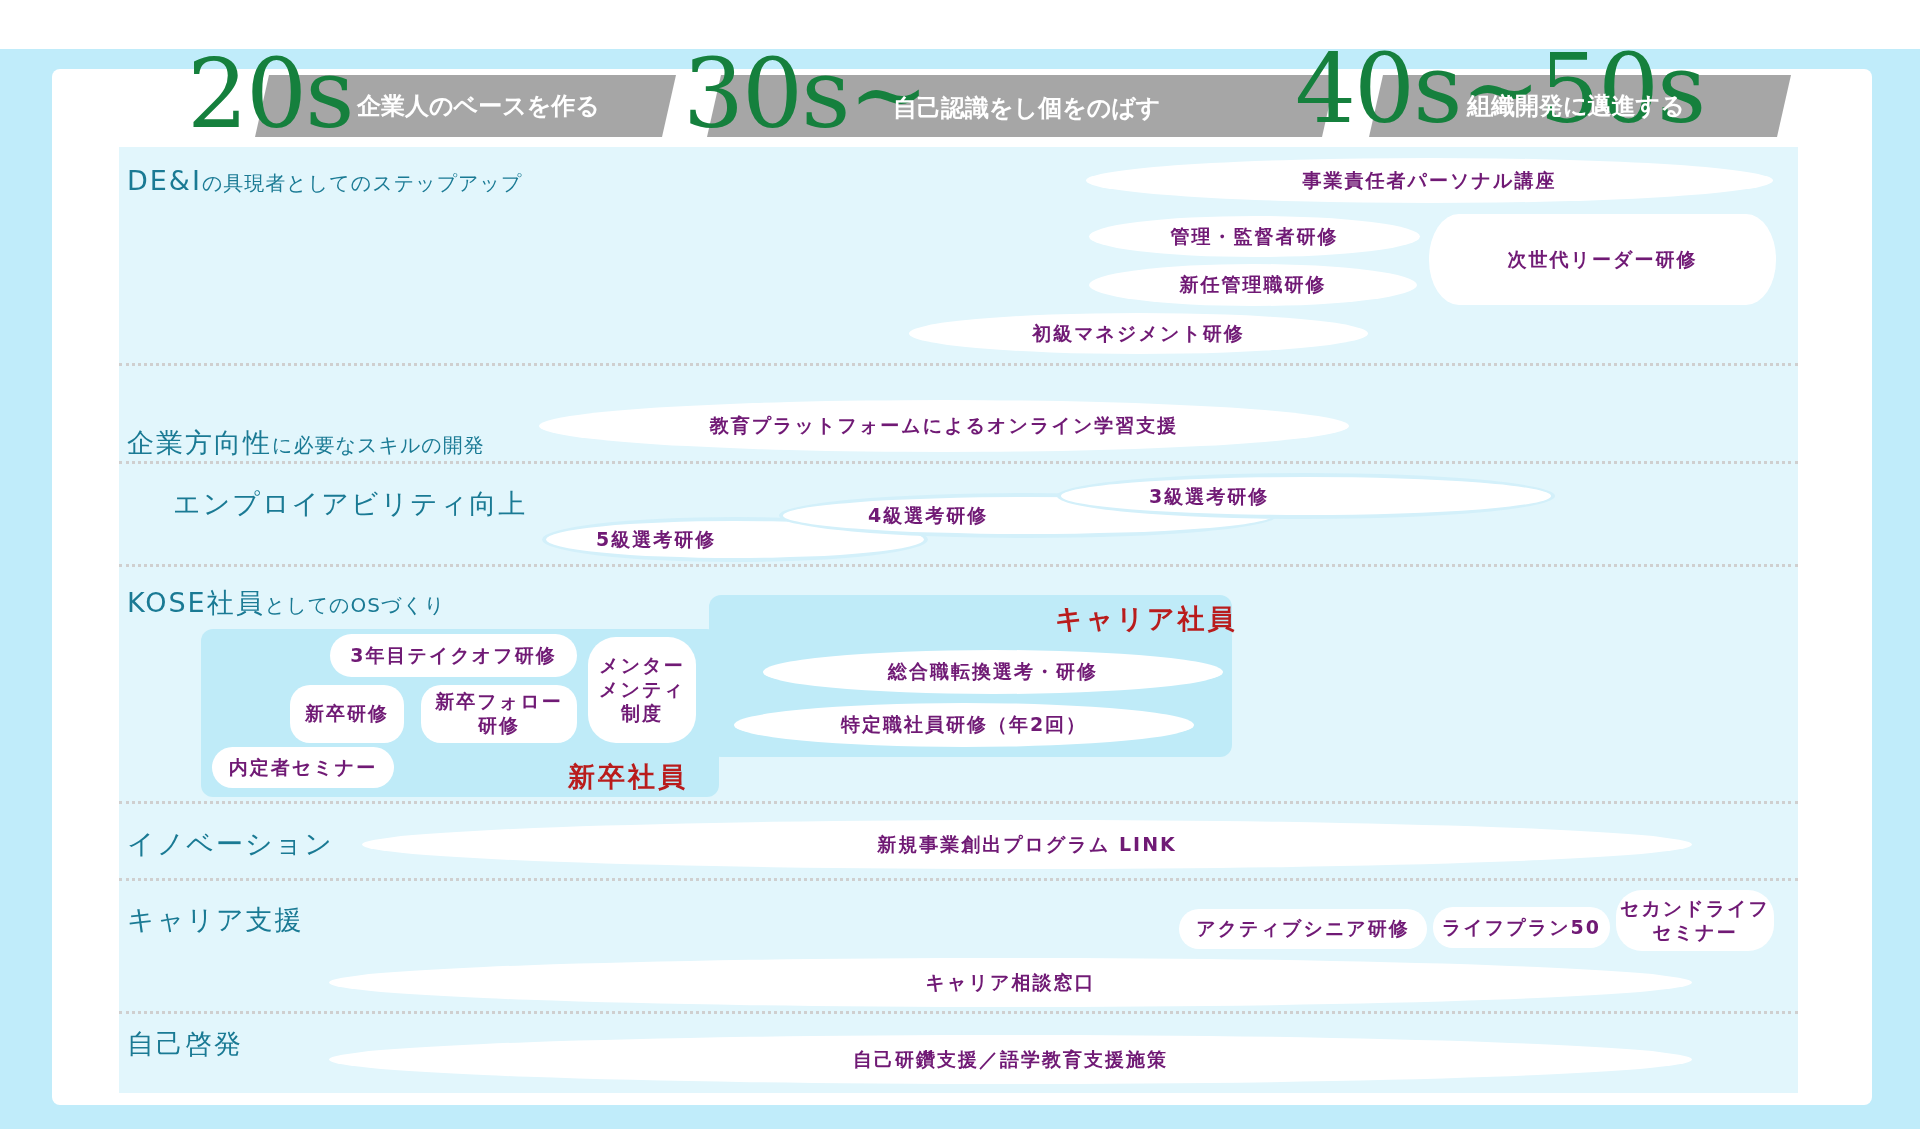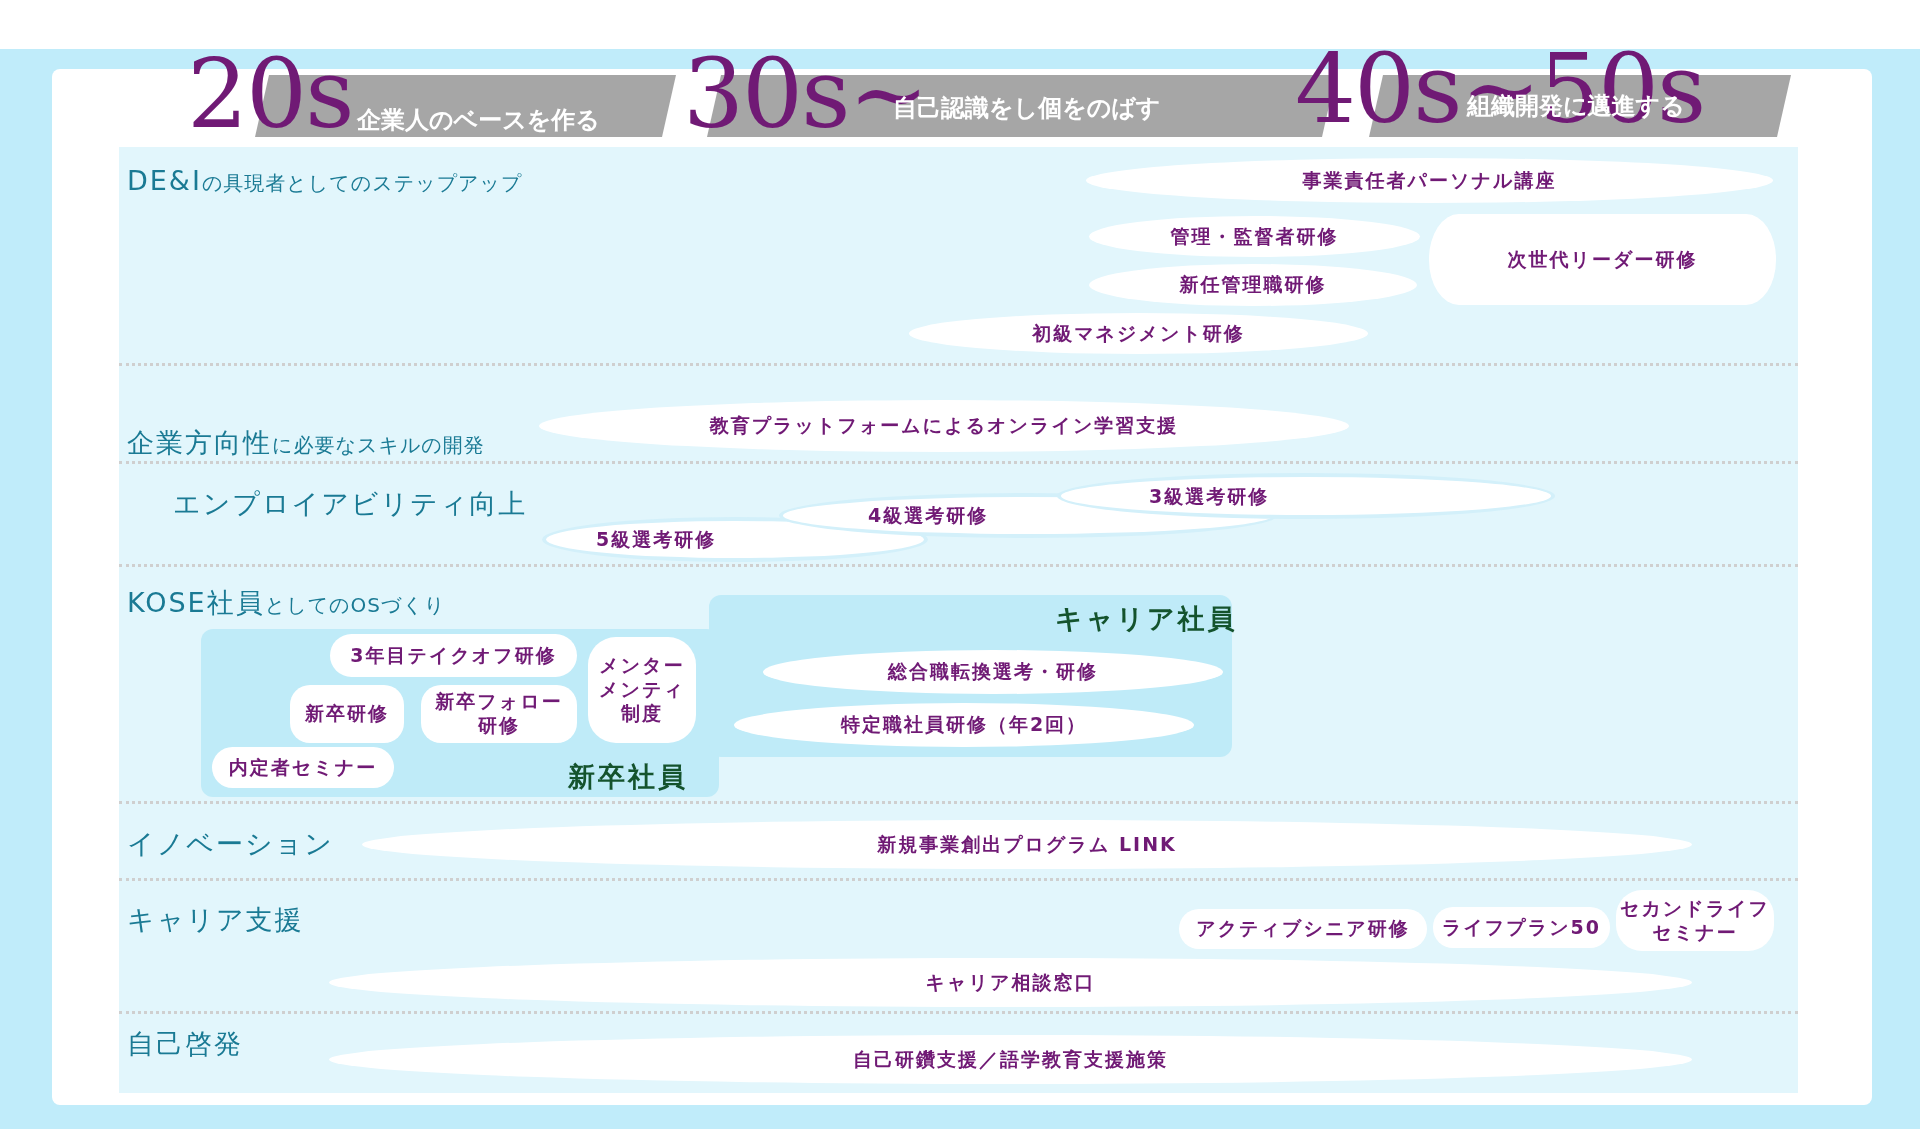--- a/index.html
+++ b/index.html
@@ -11,21 +11,21 @@
   .band-bg { position:absolute; left:0; top:49px; width:1920px; height:1080px; background:#c0ecfa; }
   .card { position:absolute; left:52px; top:69px; width:1820px; height:1036px; background:#ffffff; border-radius:8px; }
   .panel { position:absolute; left:119px; top:147px; width:1679px; height:946px; background:#e2f6fc; }
 
   .stage-band {
     position:absolute; top:75px; height:62px; background:#a6a6a6;
     clip-path: polygon(var(--skew) 0, 100% 0, calc(100% - var(--skew)) 100%, 0 100%);
   }
   .stage-num {
     position:absolute; font-family:"DejaVu Serif", "Liberation Serif", serif;
-    color:#701a75; font-size:96px; line-height:1; letter-spacing:-2px; white-space:nowrap;
+    color:#15803d; font-size:96px; line-height:1; letter-spacing:-2px; white-space:nowrap;
   }
   .stage-title {
     position:absolute; color:#ffffff; font-weight:bold; font-size:24px; white-space:nowrap;
   }
 
   .divider { position:absolute; left:119px; width:1679px; height:0; border-top:3px dotted #cfcfcf; }
 
   .row-label {
     position:absolute; left:127px; color:#1a7a94; white-space:nowrap; letter-spacing:2px;
   }
@@ -35,35 +35,35 @@
   .pill {
     position:absolute; background:#ffffff; color:#701a75; font-weight:bold;
     display:flex; align-items:center; justify-content:center; text-align:center;
     font-size:19px; letter-spacing:2px; border-radius:50%; box-sizing:border-box; line-height:1.25;
   }
   .pill.rr { border-radius:24px; }
   .pill.tall { border-radius:30px/45px; }
   .pill.bordered { border:4px solid #d3f0fa; }
 
   .group-box { position:absolute; background:#bfebf8; border-radius:12px; }
-  .group-title { position:absolute; color:#14532d; font-weight:bold; font-size:27px; letter-spacing:3px; white-space:nowrap; }
+  .group-title { position:absolute; color:#b91c1c; font-weight:bold; font-size:27px; letter-spacing:3px; white-space:nowrap; }
 </style>
 </head>
 <body>
 
 <div class="band-bg"></div>
 <div class="card"></div>
 <div class="panel"></div>
 
 <div class="stage-band" style="left:255px;width:421px;--skew:14px;"></div>
 <div class="stage-band" style="left:707px;width:629px;--skew:14px;"></div>
 <div class="stage-band" style="left:1369px;width:422px;--skew:14px;"></div>
 
 <div class="stage-num" style="left:187px;top:46px;">20s</div>
-<div class="stage-title" style="left:357px;top:104px;">企業人のベースを作る</div>
+<div class="stage-title" style="left:357px;top:90px;">企業人のベースを作る</div>
 
 <div class="stage-num" style="left:683px;top:46px;">30s~</div>
 <div class="stage-title" style="left:893px;top:92px;">自己認識をし個をのばす</div>
 
 <div class="stage-num" style="left:1255px;top:41px;margin-left:40px;">40s~50s</div>
 <div class="stage-title" style="left:1467px;top:90px;">組織開発に邁進する</div>
 
 <div class="divider" style="top:363px;"></div>
 <div class="divider" style="top:461px;"></div>
 <div class="divider" style="top:564px;"></div>

